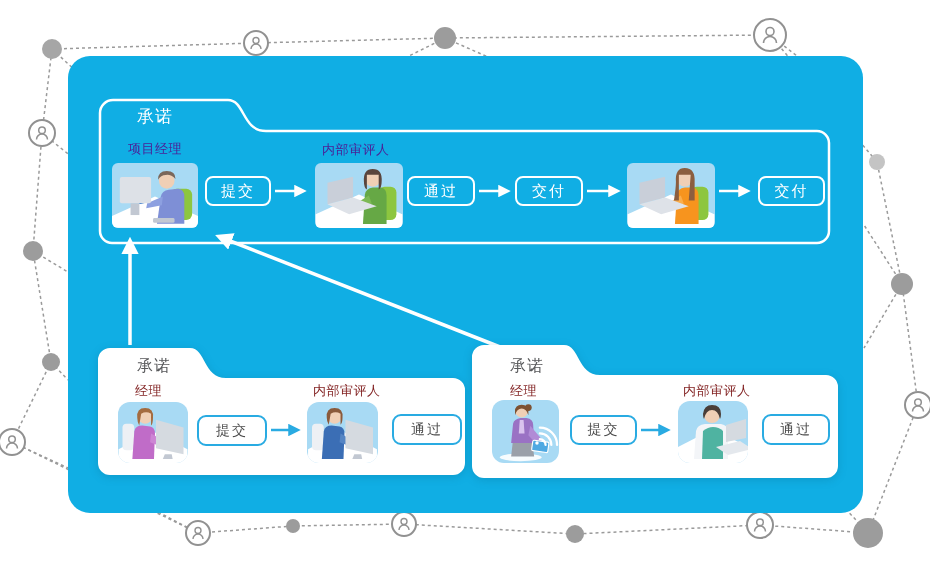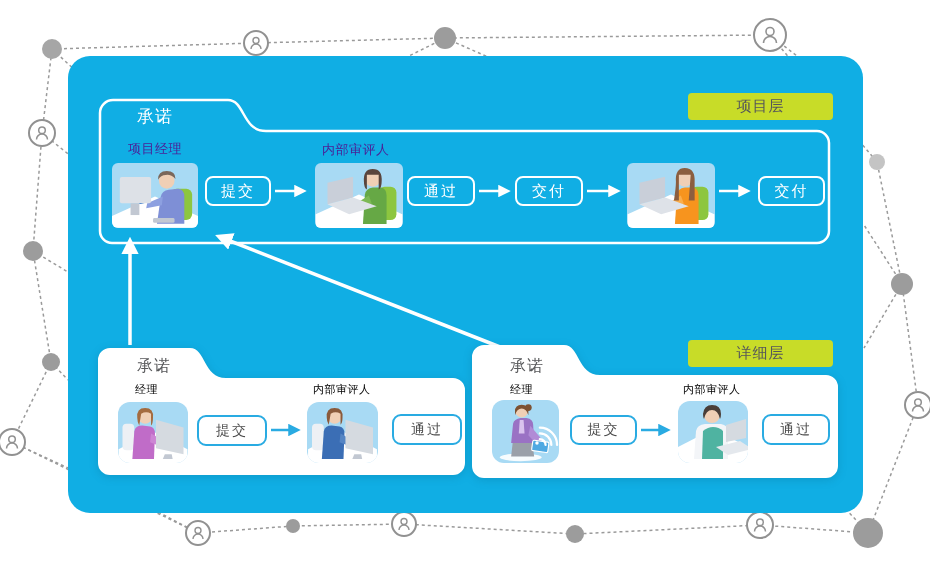--- a/index.html
+++ b/index.html
@@ -18,21 +18,21 @@
   .role-label-top{position:absolute;color:#4c1d95;font-size:13px;letter-spacing:.5px;}
   .figure{position:absolute;background:#A8DAF4;overflow:hidden;}
   .figure.top{border-radius:6px;}
   .figure.bottom{border-radius:12px;}
   .figure svg{display:block;width:100%;height:100%;}
   .btn-top{position:absolute;border:2px solid #ffffff;border-radius:8px;background:transparent;
            color:#ffffff;font-size:15px;display:flex;align-items:center;justify-content:center;
            letter-spacing:2px;box-sizing:border-box;}
   
   .folder-title-bot{position:absolute;color:#58595B;font-size:16px;letter-spacing:1px;}
-  .role-label-bot{position:absolute;color:#000000;font-size:11px;letter-spacing:.5px;}
+  .role-label-bot{position:absolute;color:#7f1d1d;font-size:13px;letter-spacing:.5px;}
   .btn-bot{position:absolute;border:2px solid #29ABE2;border-radius:9px;background:#ffffff;
            color:#4D4D4D;font-size:14px;display:flex;align-items:center;justify-content:center;
            letter-spacing:2px;box-sizing:border-box;}
 </style>
 </head>
 <body>
 
 <div id="stage">
 
   <svg id="network" width="930" height="570" viewBox="0 0 930 570">
@@ -124,26 +124,20 @@
       <g stroke="#ffffff" stroke-width="3.5" marker-end="url(#mw)">
         <line x1="432" y1="291" x2="152" y2="181"></line>
       </g>
     </svg>
 
     <svg class="layer" width="795" height="457" viewBox="0 0 795 457" style="filter:drop-shadow(0 2px 4px rgba(0,60,90,.18));">
       <path d="M30,407 V304 a12,12 0 0 1 12,-12 h80 c16,0 13,30 36,30 h227 a12,12 0 0 1 12,12 v73 a12,12 0 0 1 -12,12 H42 a12,12 0 0 1 -12,-12 z" fill="#ffffff"></path>
       <path d="M404,410 V301 a12,12 0 0 1 12,-12 h80 c16,0 13,30 36,30 h226 a12,12 0 0 1 12,12 v79 a12,12 0 0 1 -12,12 H416 a12,12 0 0 1 -12,-12 z" fill="#ffffff"></path>
     </svg>
 
-    <div class="badge" style="left:620px;top:37px;">
-      <span>项目层</span>
-    </div>
-    <div class="badge" style="left:620px;top:284px;">
-      <span>详细层</span>
-    </div>
 
     <div class="folder-title-top" style="left:69px;top:49px;">承诺</div>
 
     <div class="role-label-top" style="left:60px;top:84px;">项目经理</div>
     <div class="figure top" style="left:44px;top:107px;width:86px;height:65px;">
       <svg viewBox="0 0 88 66">
         <polygon points="0,54 44,34 88,54 88,66 0,66" fill="#ffffff"></polygon>
         <rect x="60" y="26" width="22" height="32" rx="6" fill="#8DC63F"></rect>
         <path d="M46,62 L50,34 Q51,28 58,27 L68,26 Q74,27 74,34 L74,62 Z" fill="#7E8FD6"></path>
         <path d="M52,34 L36,41 L35,46 L51,43 Z" fill="#8DA0E0"></path>

